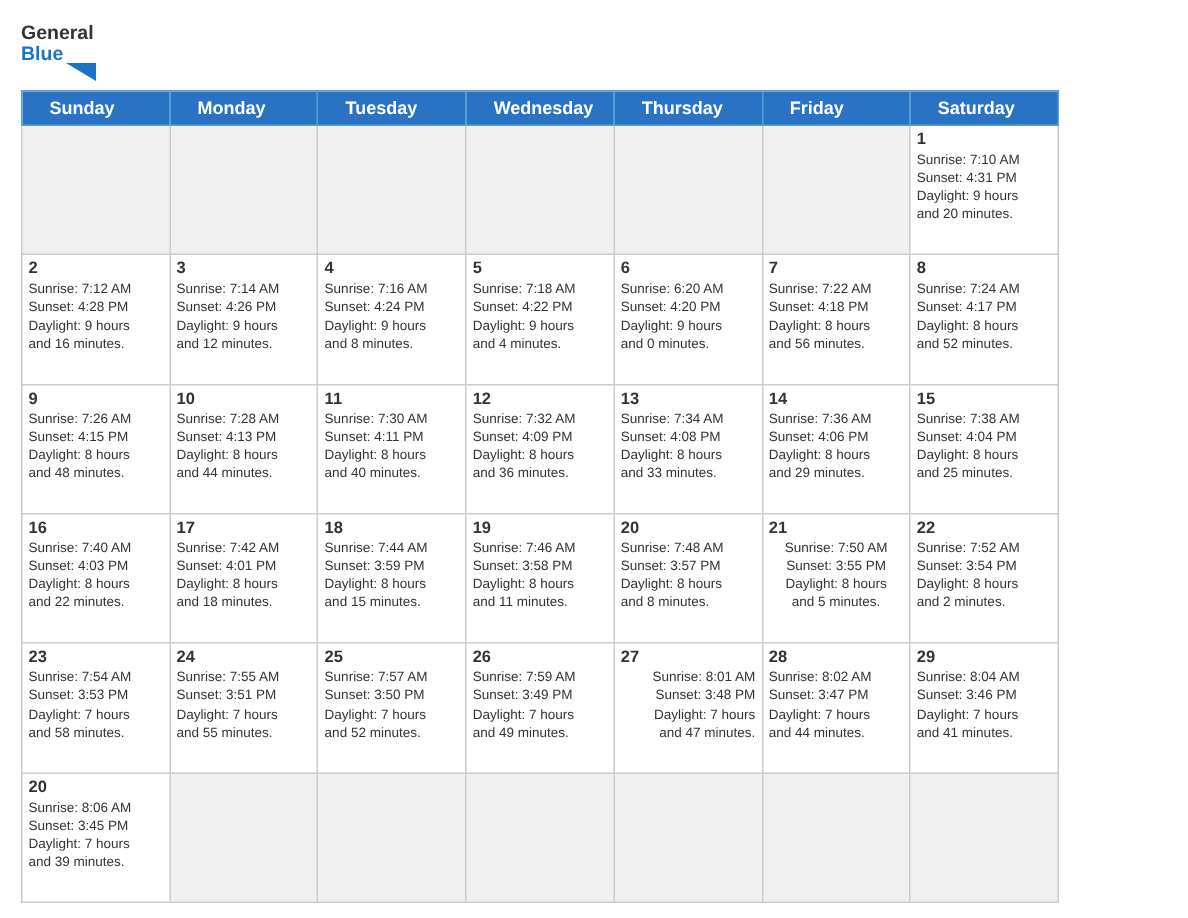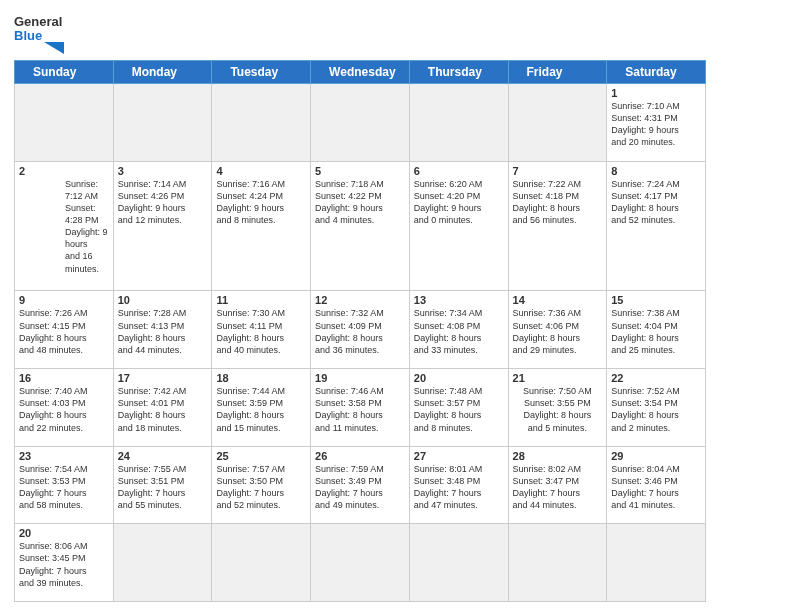--- a/index.html
+++ b/index.html
@@ -128,21 +128,21 @@
             <div class="day-num">1</div>
             <div class="day-info" style="white-space: pre-line;">Sunrise: 7:10 AM
 Sunset: 4:31 PM
 Daylight: 9 hours
 and 20 minutes.</div>
           </td>
         </tr>
         <tr>
           <td>
             <div class="day-num">2</div>
-            <div class="day-info" style="white-space: pre-line; margin-left: 46px;">Sunrise: 7:12 AM
+            <div class="day-info" style="white-space: pre-line;">Sunrise: 7:12 AM
 Sunset: 4:28 PM
 Daylight: 9 hours
 and 16 minutes.</div>
           </td>
           <td>
             <div class="day-num">3</div>
             <div class="day-info" style="white-space: pre-line;">Sunrise: 7:14 AM
 Sunset: 4:26 PM
 Daylight: 9 hours
 and 12 minutes.</div>
@@ -309,21 +309,21 @@
           </td>
           <td>
             <div class="day-num">26</div>
             <div class="day-info" style="white-space: pre-line;">Sunrise: 7:59 AM
 Sunset: 3:49 PM
 Daylight: 7 hours
 and 49 minutes.</div>
           </td>
           <td>
             <div class="day-num">27</div>
-            <div class="day-info" style="white-space: pre-line;">Sunrise: 8:01 AM
+            <div class="day-info" style="white-space: pre-line; text-align: right;">Sunrise: 8:01 AM
 Sunset: 3:48 PM
 Daylight: 7 hours
 and 47 minutes.</div>
           </td>
           <td>
             <div class="day-num">28</div>
             <div class="day-info" style="white-space: pre-line;">Sunrise: 8:02 AM
 Sunset: 3:47 PM
 Daylight: 7 hours
 and 44 minutes.</div>

